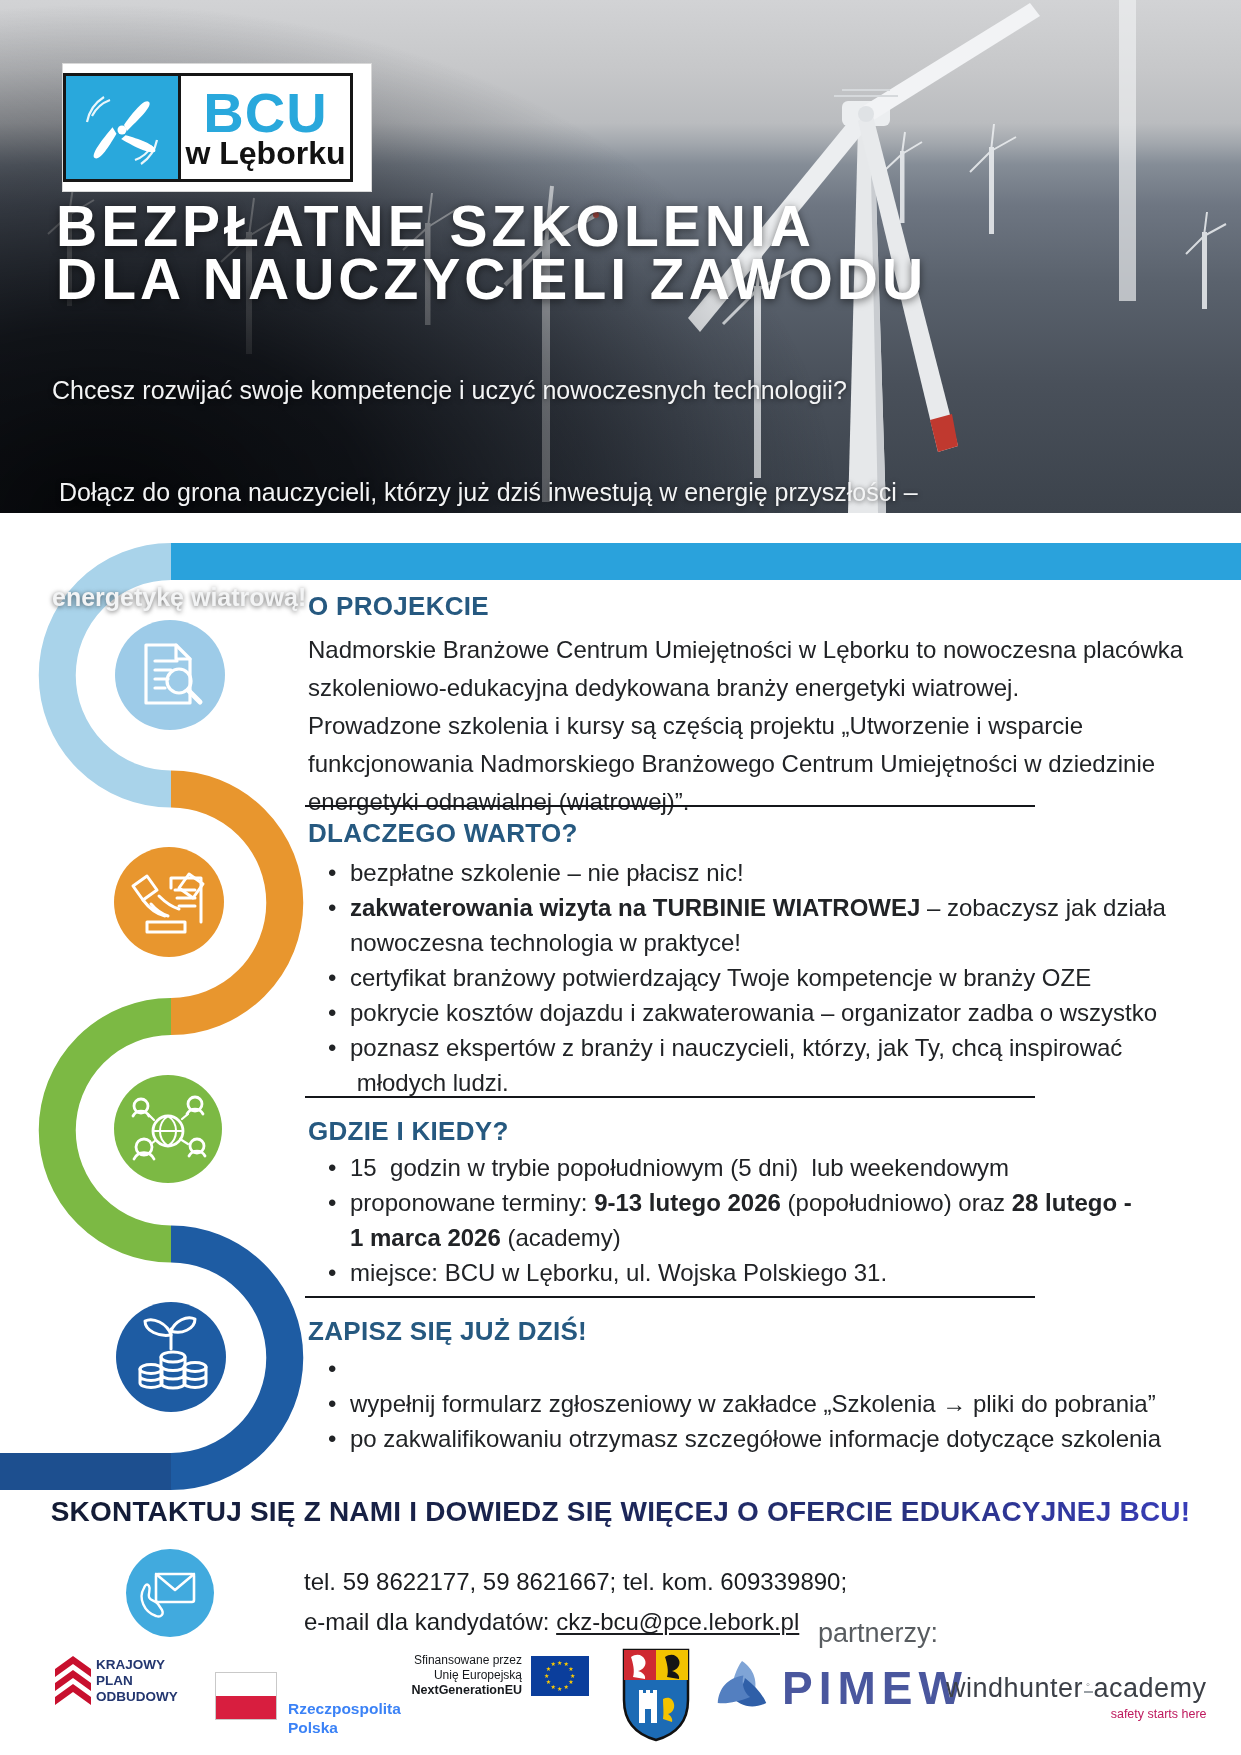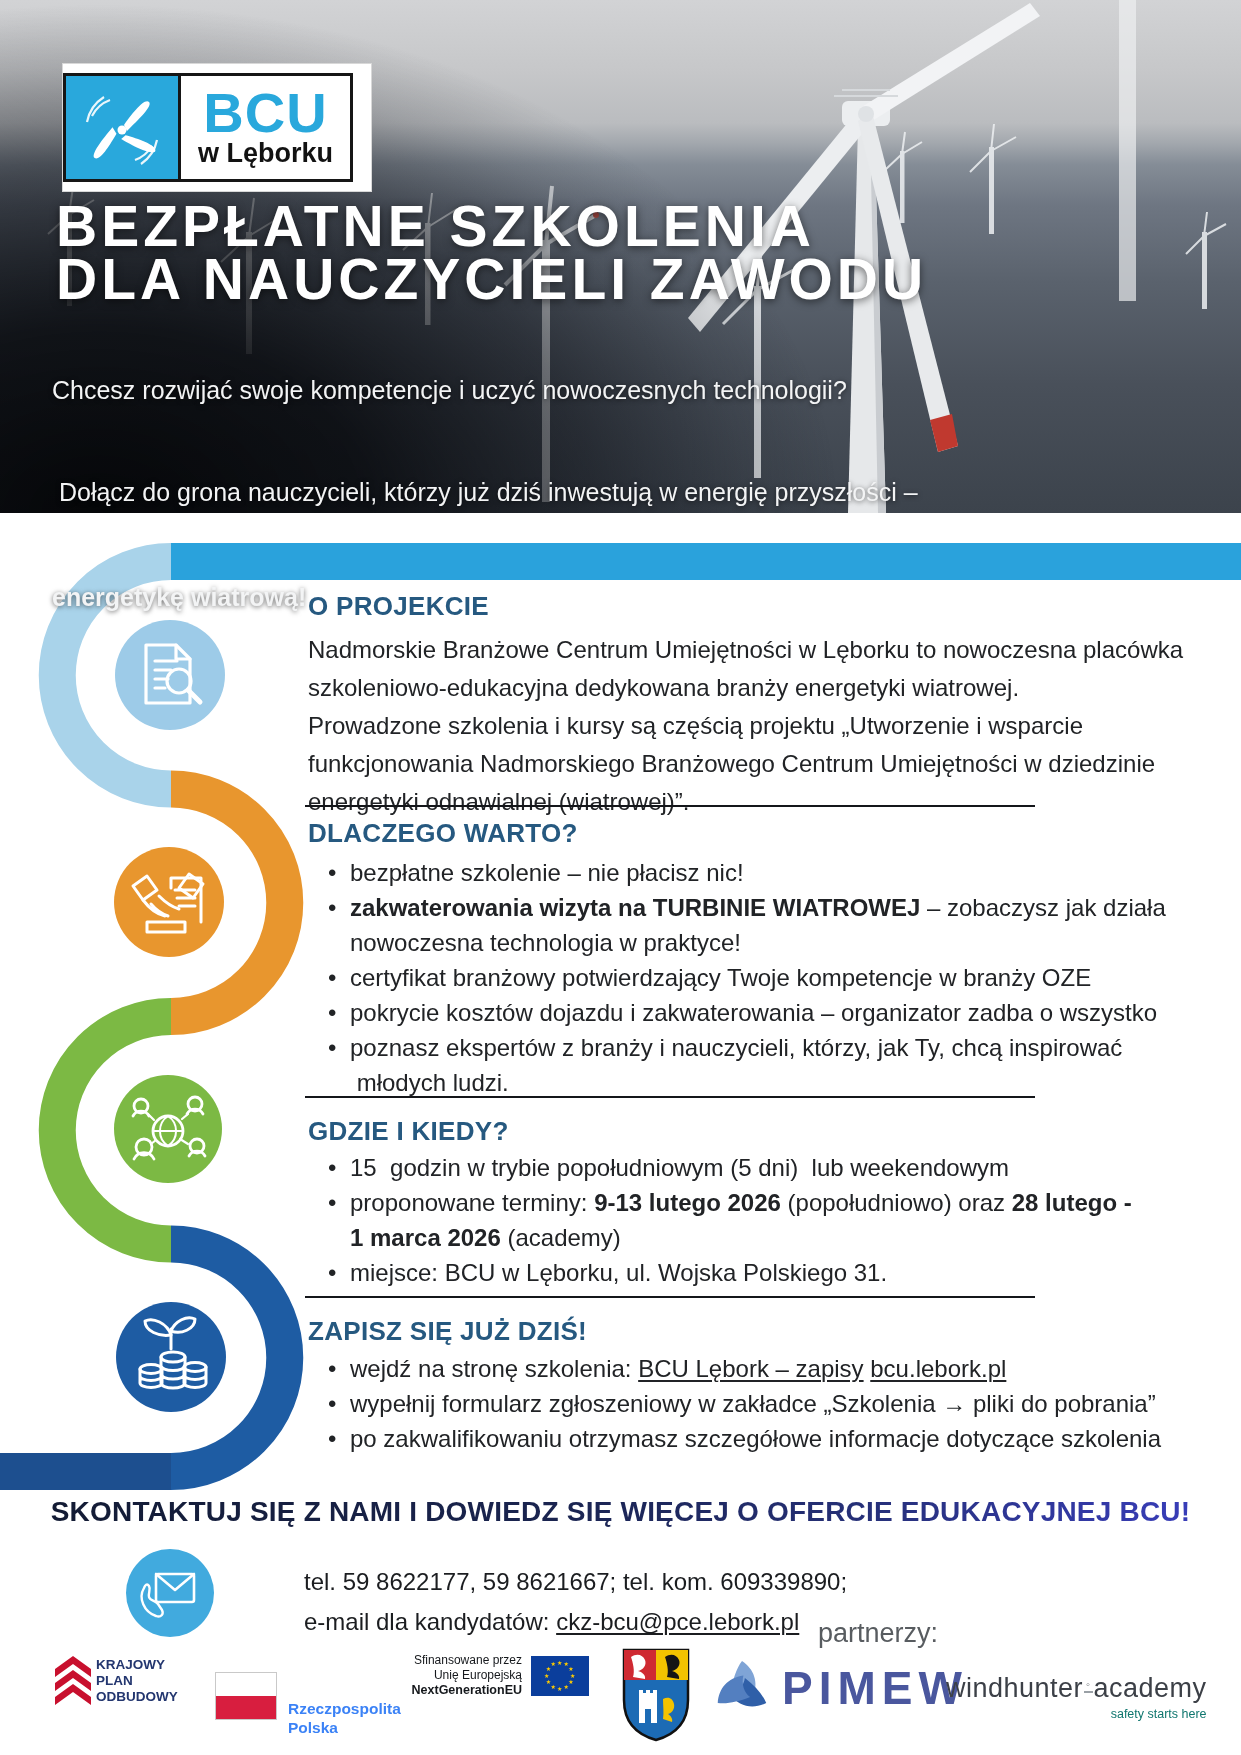--- a/index.html
+++ b/index.html
@@ -12,21 +12,21 @@
   .hero-svg{position:absolute;left:0;top:0;}
   .hero-shade{position:absolute;left:0;top:0;width:100%;height:100%;
         background:radial-gradient(ellipse 900px 620px at 8% 100%,rgba(3,4,6,.96) 0%,
         rgba(8,10,14,.88) 30%,rgba(16,19,25,.55) 55%,rgba(24,28,35,.18) 72%,rgba(0,0,0,0) 82%);}
   .brand{position:absolute;left:62px;top:63px;width:308px;height:127px;background:#fff;
          border:1px solid #d8d8d8;display:flex;align-items:center;justify-content:flex-start;z-index:3;}
   .brand-inner{display:flex;border:3px solid #161616;width:284px;height:103px;}
   .brand-sq{width:112px;height:103px;background:#29a8dc;display:flex;align-items:center;justify-content:center;border-right:3px solid #161616;}
   .brand-right{flex:1;display:flex;flex-direction:column;align-items:center;justify-content:center;background:#fff;}
   .brand-acr{font-size:56px;font-weight:800;color:#29a8dc;line-height:50px;letter-spacing:1px;}
-  .brand-loc{font-size:27px;font-weight:600;color:#121212;line-height:30px;}
+  .brand-loc{font-size:32px;font-weight:600;color:#121212;line-height:30px;}
   .hero-title{position:absolute;left:56px;top:200px;z-index:3;color:#fff;font-weight:800;
               font-size:57px;line-height:53px;letter-spacing:4px;text-shadow:0 2px 8px rgba(0,0,0,.55);white-space:pre;}
   .hero-sub{position:absolute;left:52px;top:305px;z-index:3;color:#f3f4f5;font-size:25px;
             line-height:34px;text-shadow:0 1px 5px rgba(0,0,0,.6);white-space:pre;}
   .hero-sub .sub3{font-weight:700;margin-top:3px;}
   
   .decor{position:absolute;left:0;top:0;z-index:1;pointer-events:none;}
   
   .heading{position:absolute;font-size:26px;font-weight:800;color:#265980;letter-spacing:.3px;z-index:2;}
   .bodytext{position:absolute;left:308px;top:631px;width:925px;font-size:24px;line-height:38px;
@@ -59,21 +59,21 @@
   .eu-text .ngeu{font-weight:800;font-size:12.5px;}
   .eu-flag{position:relative;width:58px;height:40px;background:#0b3e9c;}
   .eu-flag span{position:absolute;color:#ffcc00;font-size:6px;line-height:6px;}
   .herb{position:absolute;left:621px;top:2px;}
   .pimew{position:absolute;left:710px;top:10px;display:flex;align-items:center;gap:8px;}
   .pimew-label{font-size:46px;font-weight:700;color:#4a579e;letter-spacing:6px;}
   .wind{position:absolute;left:946px;top:28px;color:#3c4047;}
   .wind-name{font-size:27px;font-weight:500;letter-spacing:.5px;white-space:nowrap;}
   .wh-sep{display:inline-block;font-size:11px;vertical-align:9px;color:#6d7278;
           border-bottom:2px solid #9aa0a6;padding:0 2px 1px 2px;margin:0 1px;}
-  .wind-tag{margin-top:3px;text-align:right;font-size:12.5px;color:#0f766e;}
+  .wind-tag{margin-top:3px;text-align:right;font-size:12.5px;color:#be185d;}
 </style>
 </head>
 <body>
 
 <div id="poster">
 
   <div class="hero">
     <svg class="hero-svg" width="1241" height="513" viewBox="0 0 1241 513">
 
       <g stroke="#eef0f2" stroke-width="2" fill="#eef0f2" opacity="0.85">
@@ -288,21 +288,20 @@
         <span class="dot">•</span>
         <span class="btxt"><span>miejsce: BCU w Lęborku, ul. Wojska Polskiego 31.</span></span>
       </div>
     </div>
   <div class="divider" style="top:1296px;"></div>
 
   <div class="heading" style="left:308px;top:1316px;">ZAPISZ SIĘ JUŻ DZIŚ!</div>
   <div class="bullets" style="top:1351px;width:910px;">
       <div class="bullet">
         <span class="dot">•</span>
-        <span class="btxt"><span>wejdź na stronę szkolenia: </span><span class="u">BCU Lębork – zapisy</span><span> </span><span class="u">bcu.lebork.pl</span></span>
       </div>
       <div class="bullet">
         <span class="dot">•</span>
         <span class="btxt"><span>wypełnij formularz zgłoszeniowy w zakładce „Szkolenia → pliki do pobrania”</span></span>
       </div>
       <div class="bullet">
         <span class="dot">•</span>
         <span class="btxt"><span>po zakwalifikowaniu otrzymasz szczegółowe informacje dotyczące szkolenia</span></span>
       </div>
     </div>

